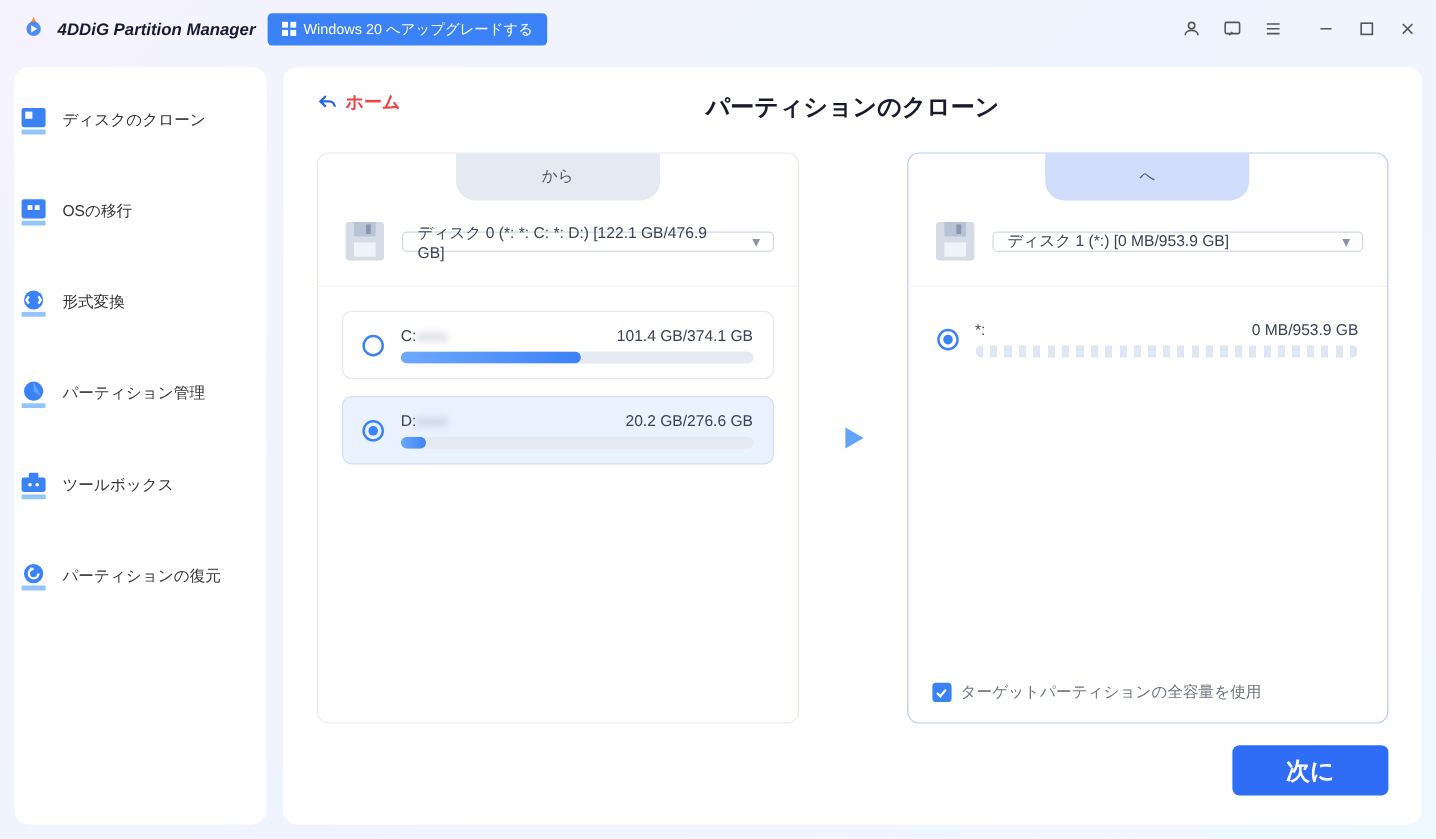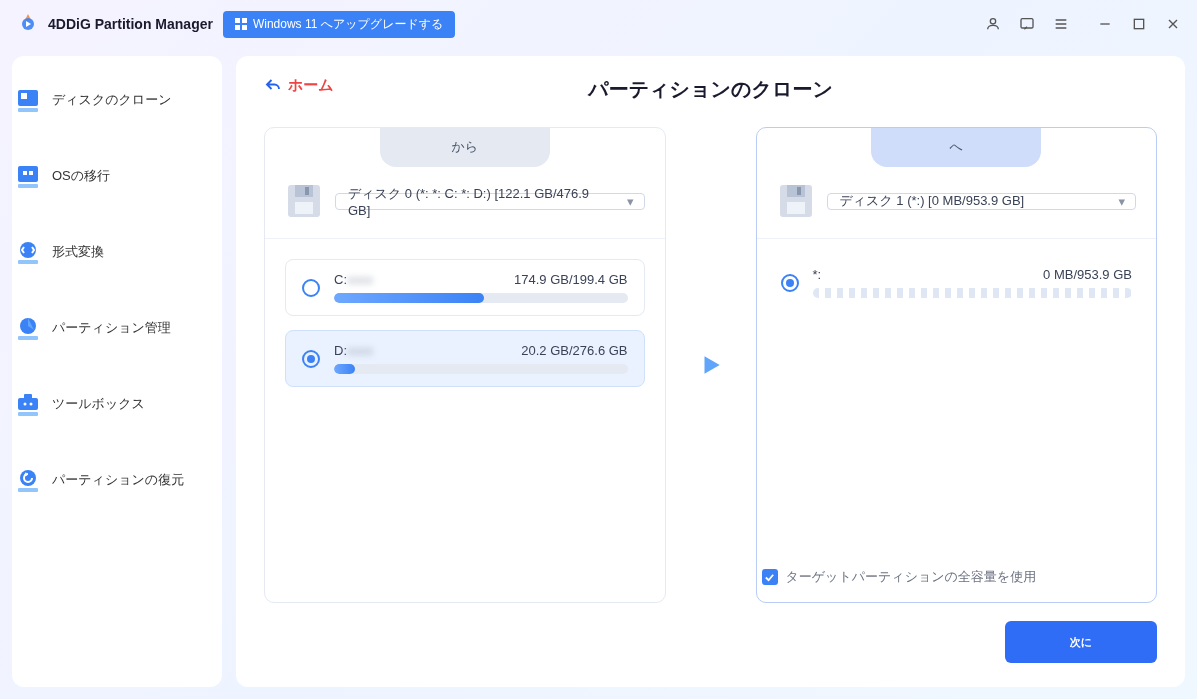--- a/index.html
+++ b/index.html
@@ -1,21 +1,21 @@
 <!DOCTYPE html>
 <html><head>
 <meta charset="utf-8">
 <style>
 * { box-sizing: border-box; margin: 0; padding: 0; font-family: -apple-system, BlinkMacSystemFont, "Segoe UI", sans-serif; }
 body { width: 1197px; height: 699px; background: linear-gradient(135deg, #f5f3ff 0%, #eef4ff 50%, #f0f8ff 100%); overflow: hidden; }
 
 .titlebar { height: 48px; display: flex; align-items: center; padding: 0 16px; }
 .logo-wrap { display: flex; align-items: center; gap: 8px; }
 .logo-icon { width: 24px; height: 24px; }
-.app-title { font-size: 14px; font-weight: 600; color: #1a1a2e; }
+.app-title { font-size: 14px; font-weight: 600; color: #1a1a2e; font-style: italic; }
 .upgrade-btn { margin-left: 10px; background: #3b82f6; color: #fff; border: none; border-radius: 4px; padding: 5px 12px; font-size: 12px; display: flex; align-items: center; gap: 6px; cursor: pointer; }
 .window-controls { margin-left: auto; display: flex; gap: 18px; align-items: center; }
 .win-ctrl { width: 16px; height: 16px; display: flex; align-items: center; justify-content: center; cursor: pointer; color: #555; }
 .win-ctrl svg { width: 16px; height: 16px; }
 
 .app-body { display: flex; height: calc(699px - 48px); padding: 8px 12px 12px 12px; gap: 14px; }
 
 .sidebar { width: 210px; background: #fff; border-radius: 12px; padding: 18px 0; display: flex; flex-direction: column; gap: 24px; }
 .side-item { display: flex; flex-direction: row; align-items: center; gap: 8px; padding: 10px 0; cursor: pointer; }
 .side-item.active { background: #fff; }
@@ -45,26 +45,26 @@
 .radio.checked::after { content: ''; width: 8px; height: 8px; border-radius: 50%; background: #3b82f6; }
 .part-body { flex: 1; display: flex; flex-direction: column; gap: 6px; }
 .part-row { display: flex; justify-content: space-between; font-size: 13px; color: #3a4256; }
 .progress { height: 10px; border-radius: 5px; background: #e5e9f2; overflow: hidden; }
 .progress-fill { height: 100%; background: linear-gradient(90deg, #6ea8ff, #3b82f6); border-radius: 5px; }
 .progress.striped { background: repeating-linear-gradient(90deg, #dfe7f5 0 6px, #fff 6px 12px); }
 
 .arrow-between { width: 54px; display: flex; align-items: center; justify-content: center; }
 .arrow-between svg { width: 26px; height: 26px; }
 
-.target-foot { padding: 16px 5px; display: flex; align-items: center; gap: 8px; color: #6b7280; font-size: 13px; }
+.target-foot { padding: 16px 20px; display: flex; align-items: center; gap: 8px; color: #6b7280; font-size: 13px; }
 .checkbox { width: 16px; height: 16px; background: #3b82f6; border-radius: 3px; display: flex; align-items: center; justify-content: center; }
 .checkbox svg { width: 11px; height: 11px; }
 
 .footer { display: flex; justify-content: flex-end; padding-top: 18px; }
-.next-btn { background: #2f6df6; color: #fff; border: none; border-radius: 6px; width: 152px; height: 42px; font-size: 11px; font-weight: 600; cursor: pointer; }
+.next-btn { background: #2f6df6; color: #fff; border: none; border-radius: 6px; width: 130px; height: 42px; font-size: 20px; font-weight: 600; cursor: pointer; }
 
 .blur { filter: blur(3px); color: #a0a8b8; }
 </style>
 </head>
 <body>
 
 <div class="titlebar">
   <div class="logo-wrap">
     <span class="logo-icon">
       <svg viewBox="0 0 24 24">
@@ -75,21 +75,21 @@
     </span>
     <span class="app-title">4DDiG Partition Manager</span>
   </div>
   <button class="upgrade-btn">
     <svg width="12" height="12" viewBox="0 0 12 12">
         <rect x="0" y="0" width="5" height="5" fill="#fff"></rect>
         <rect x="7" y="0" width="5" height="5" fill="#fff"></rect>
         <rect x="0" y="7" width="5" height="5" fill="#fff"></rect>
         <rect x="7" y="7" width="5" height="5" fill="#fff"></rect>
       </svg>
-    <span>Windows 11 へアップグレードする</span>
+    <span>Windows 20 へアップグレードする</span>
   </button>
   <div class="window-controls">
     <span class="win-ctrl">
         <svg viewBox="0 0 24 24" fill="none" stroke="#555" stroke-width="2">
           <circle cx="12" cy="8" r="4"></circle>
           <path d="M4 20c0-4 4-6 8-6s8 2 8 6"></path>
         </svg>
       </span>
     <span class="win-ctrl">
         <svg viewBox="0 0 24 24" fill="none" stroke="#555" stroke-width="2">
@@ -211,21 +211,21 @@
           <div class="disk-select">
             <span>ディスク 0 (*: *: C: *: D:) [122.1 GB/476.9 GB]</span>
           </div>
         </div>
         <div class="partition-list">
           <div class="part-item">
             <span class="radio"></span>
             <div class="part-body">
               <div class="part-row">
                   <span><span>C:</span><span class="blur">xxxx</span></span>
-                  <span>174.9 GB/199.4 GB</span>
+                  <span>101.4 GB/374.1 GB</span>
                 </div>
               <div class="progress">
                   <div class="progress-fill" style="width:51%"></div>
                 </div>
             </div>
           </div>
           <div class="part-item selected">
             <span class="radio checked"></span>
             <div class="part-body">
               <div class="part-row">

